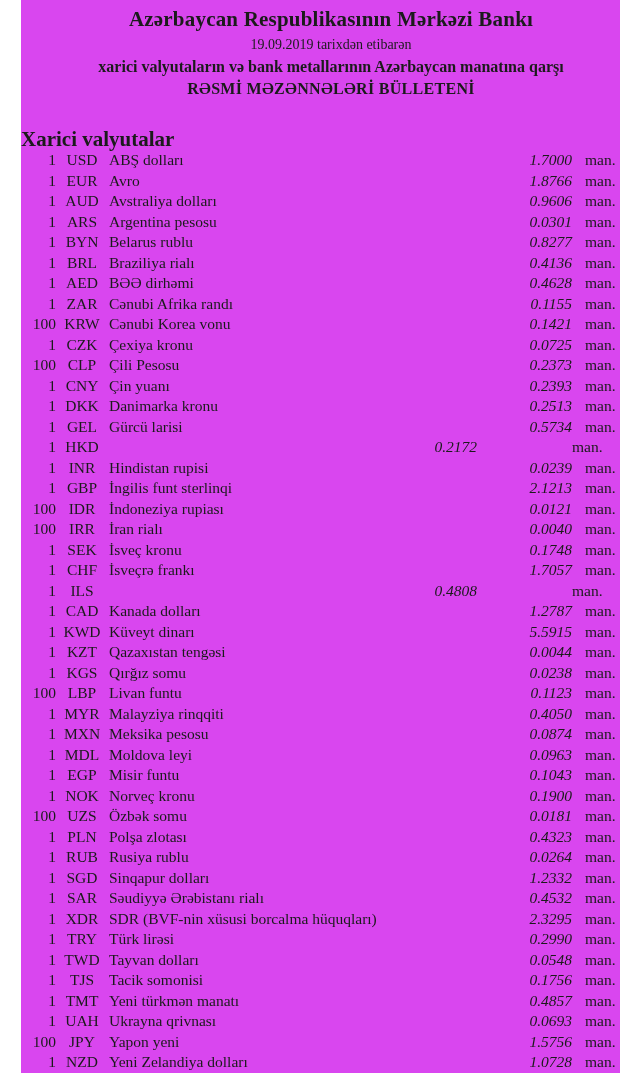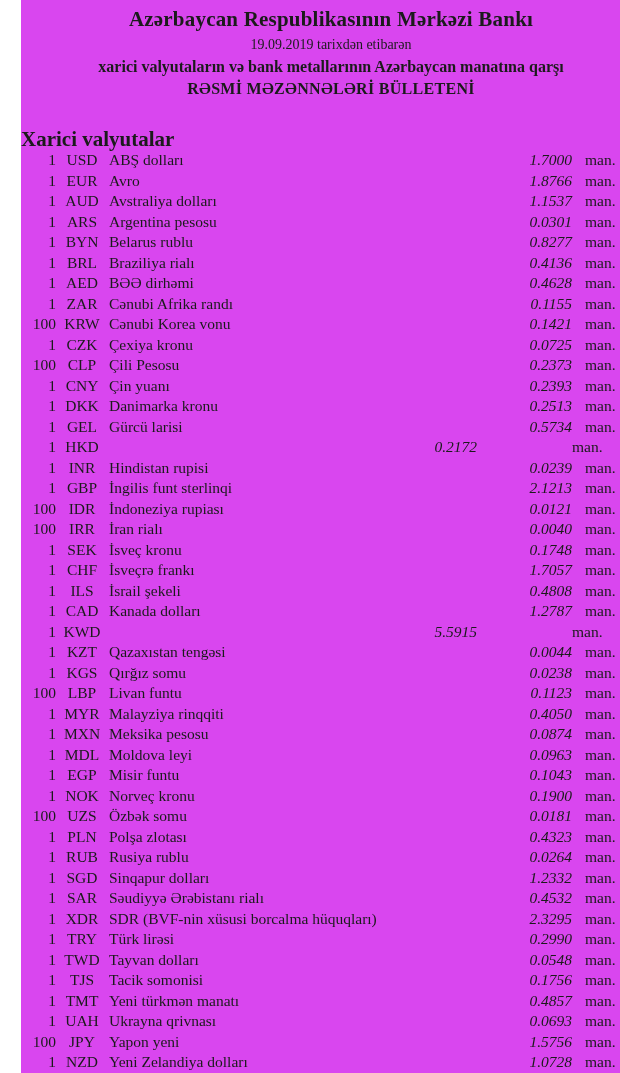--- a/index.html
+++ b/index.html
@@ -63,21 +63,21 @@
         <span class="code">EUR</span>
         <span class="name">Avro</span>
         <span class="rate">1.8766</span>
         <span class="gap"></span>
         <span class="unit">man.</span>
       </div>
       <div class="row">
         <span class="qty">1</span>
         <span class="code">AUD</span>
         <span class="name">Avstraliya dolları</span>
-        <span class="rate">1.1537</span>
+        <span class="rate">0.9606</span>
         <span class="gap"></span>
         <span class="unit">man.</span>
       </div>
       <div class="row">
         <span class="qty">1</span>
         <span class="code">ARS</span>
         <span class="name">Argentina pesosu</span>
         <span class="rate">0.0301</span>
         <span class="gap"></span>
         <span class="unit">man.</span>
@@ -213,36 +213,36 @@
         <span class="qty">1</span>
         <span class="code">CHF</span>
         <span class="name">İsveçrə frankı</span>
         <span class="rate">1.7057</span>
         <span class="gap"></span>
         <span class="unit">man.</span>
       </div>
       <div class="row">
         <span class="qty">1</span>
         <span class="code">ILS</span>
-        <span class="name">İsrail şekeli</span>
         <span class="rate">0.4808</span>
         <span class="gap"></span>
         <span class="unit">man.</span>
       </div>
       <div class="row">
         <span class="qty">1</span>
         <span class="code">CAD</span>
         <span class="name">Kanada dolları</span>
         <span class="rate">1.2787</span>
         <span class="gap"></span>
         <span class="unit">man.</span>
       </div>
       <div class="row">
         <span class="qty">1</span>
         <span class="code">KWD</span>
+        <span class="name">Küveyt dinarı</span>
         <span class="rate">5.5915</span>
         <span class="gap"></span>
         <span class="unit">man.</span>
       </div>
       <div class="row">
         <span class="qty">1</span>
         <span class="code">KZT</span>
         <span class="name">Qazaxıstan tengəsi</span>
         <span class="rate">0.0044</span>
         <span class="gap"></span>

